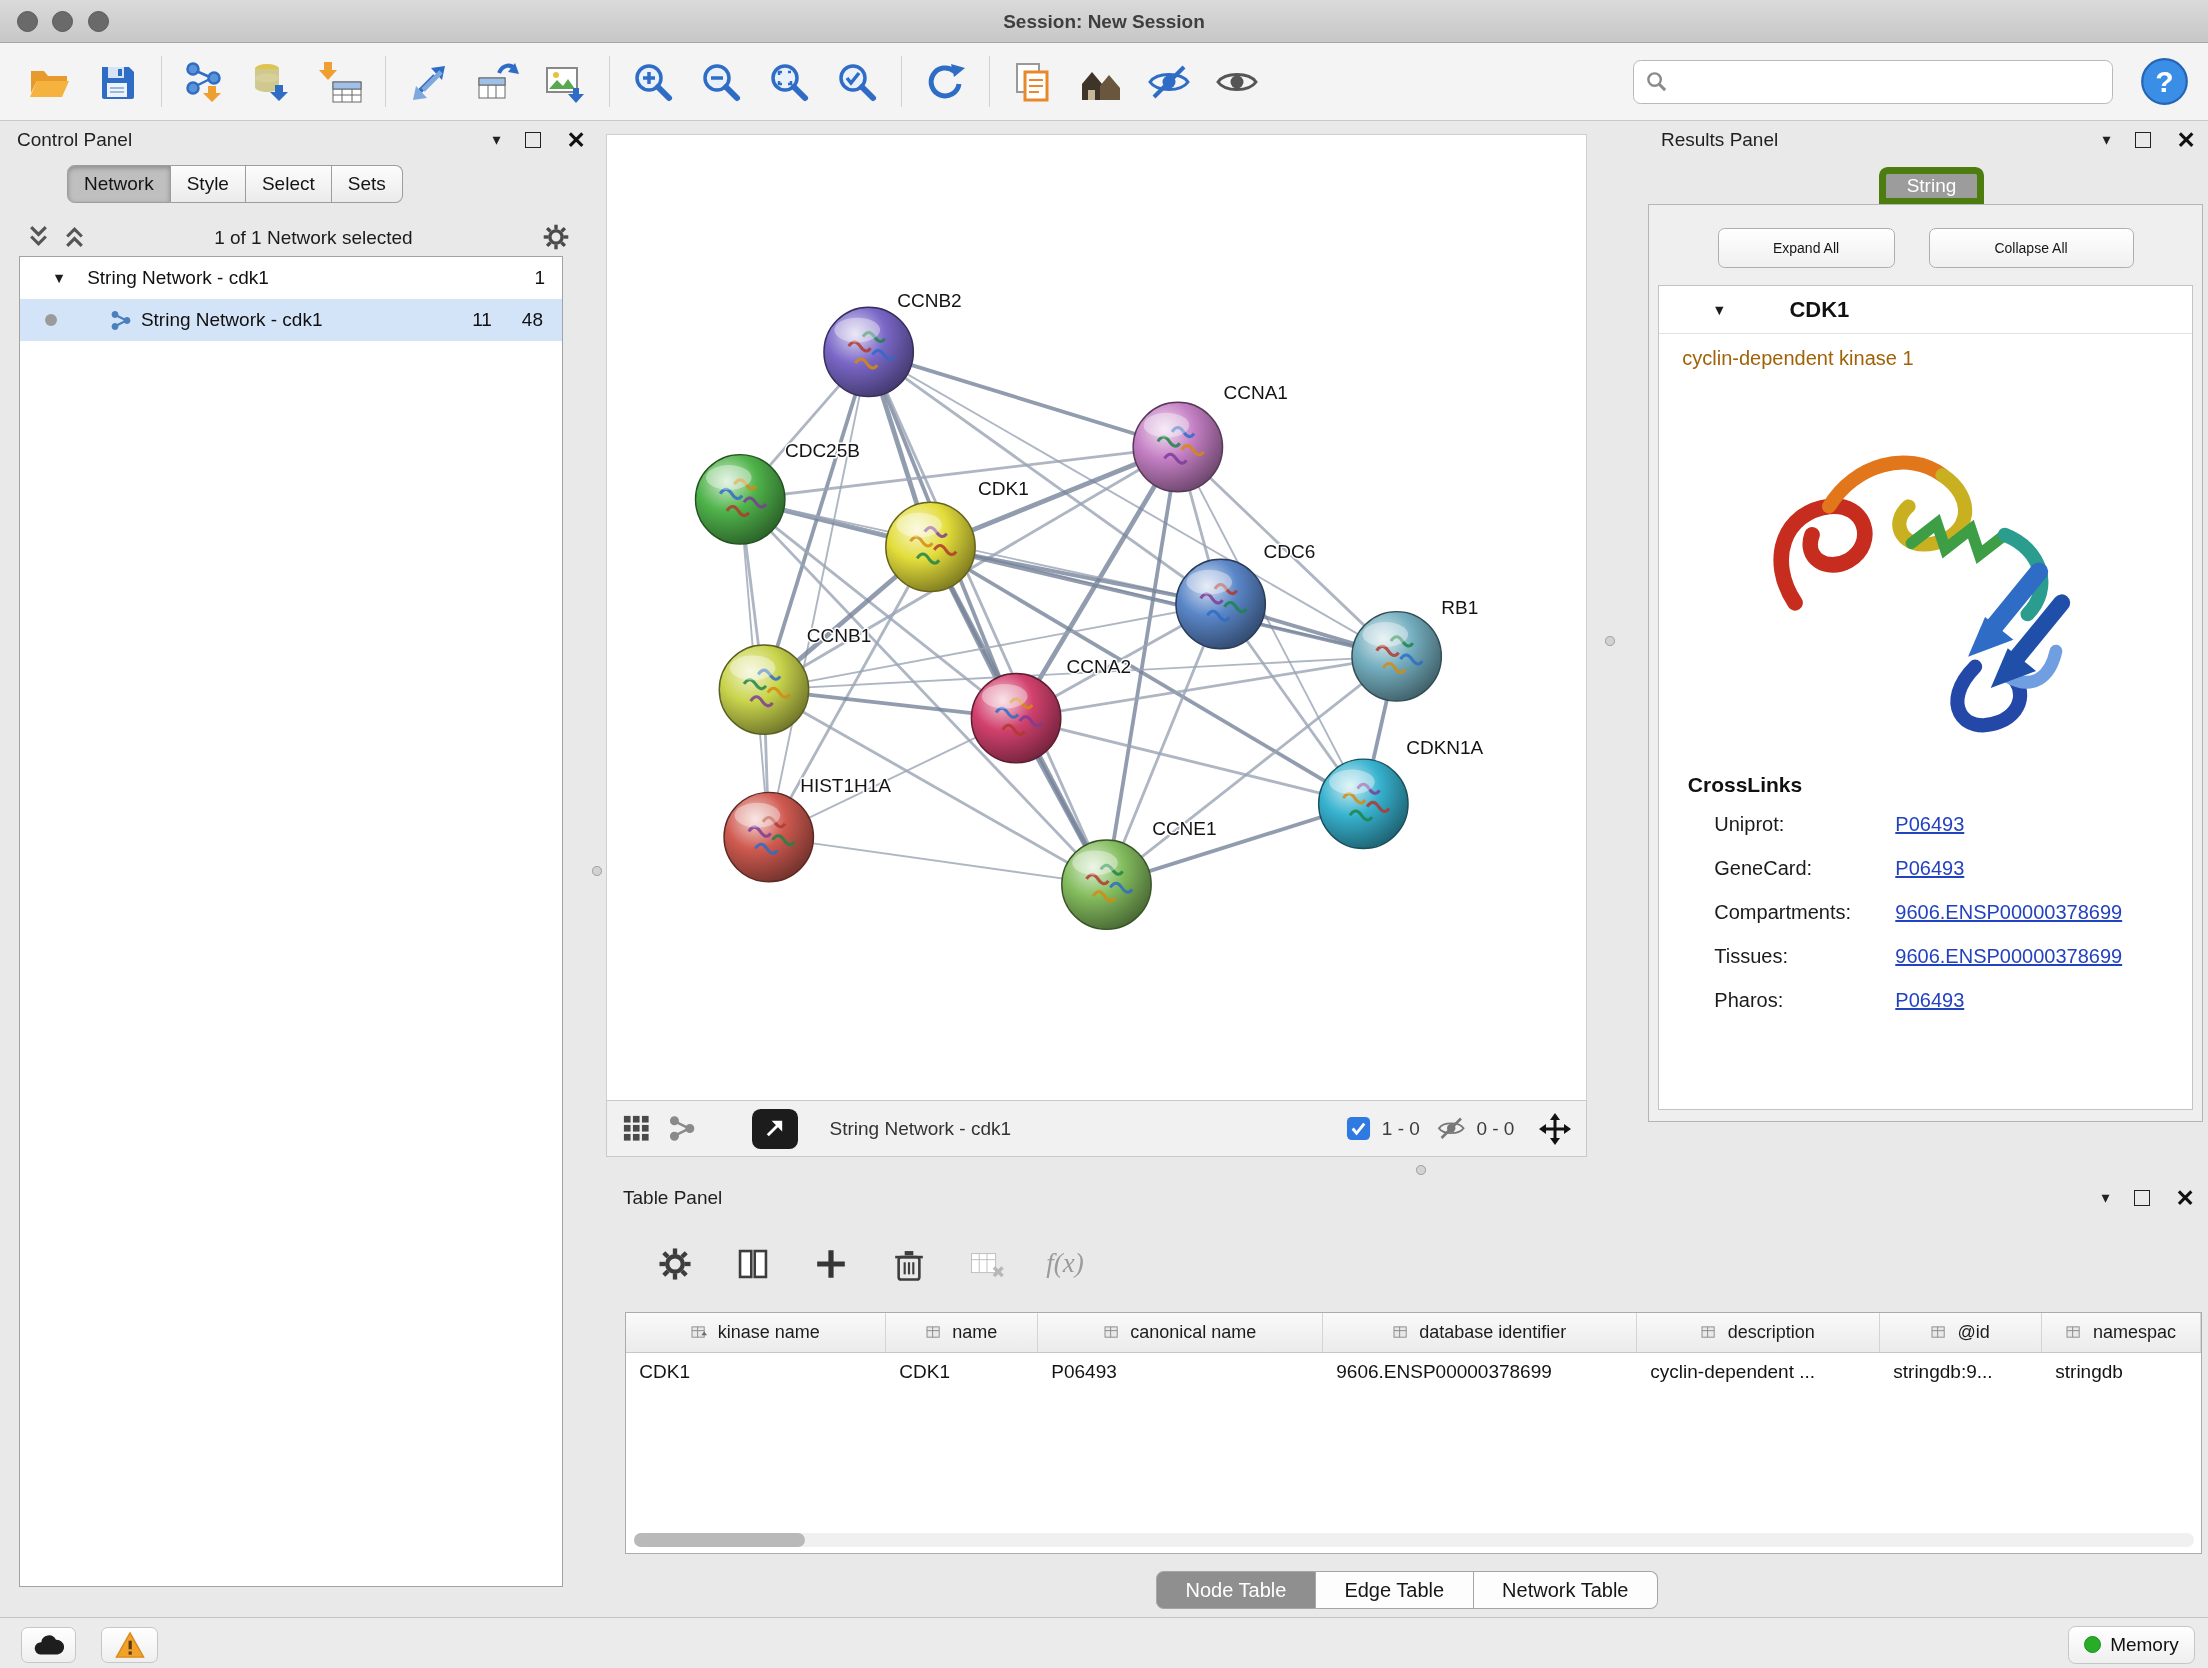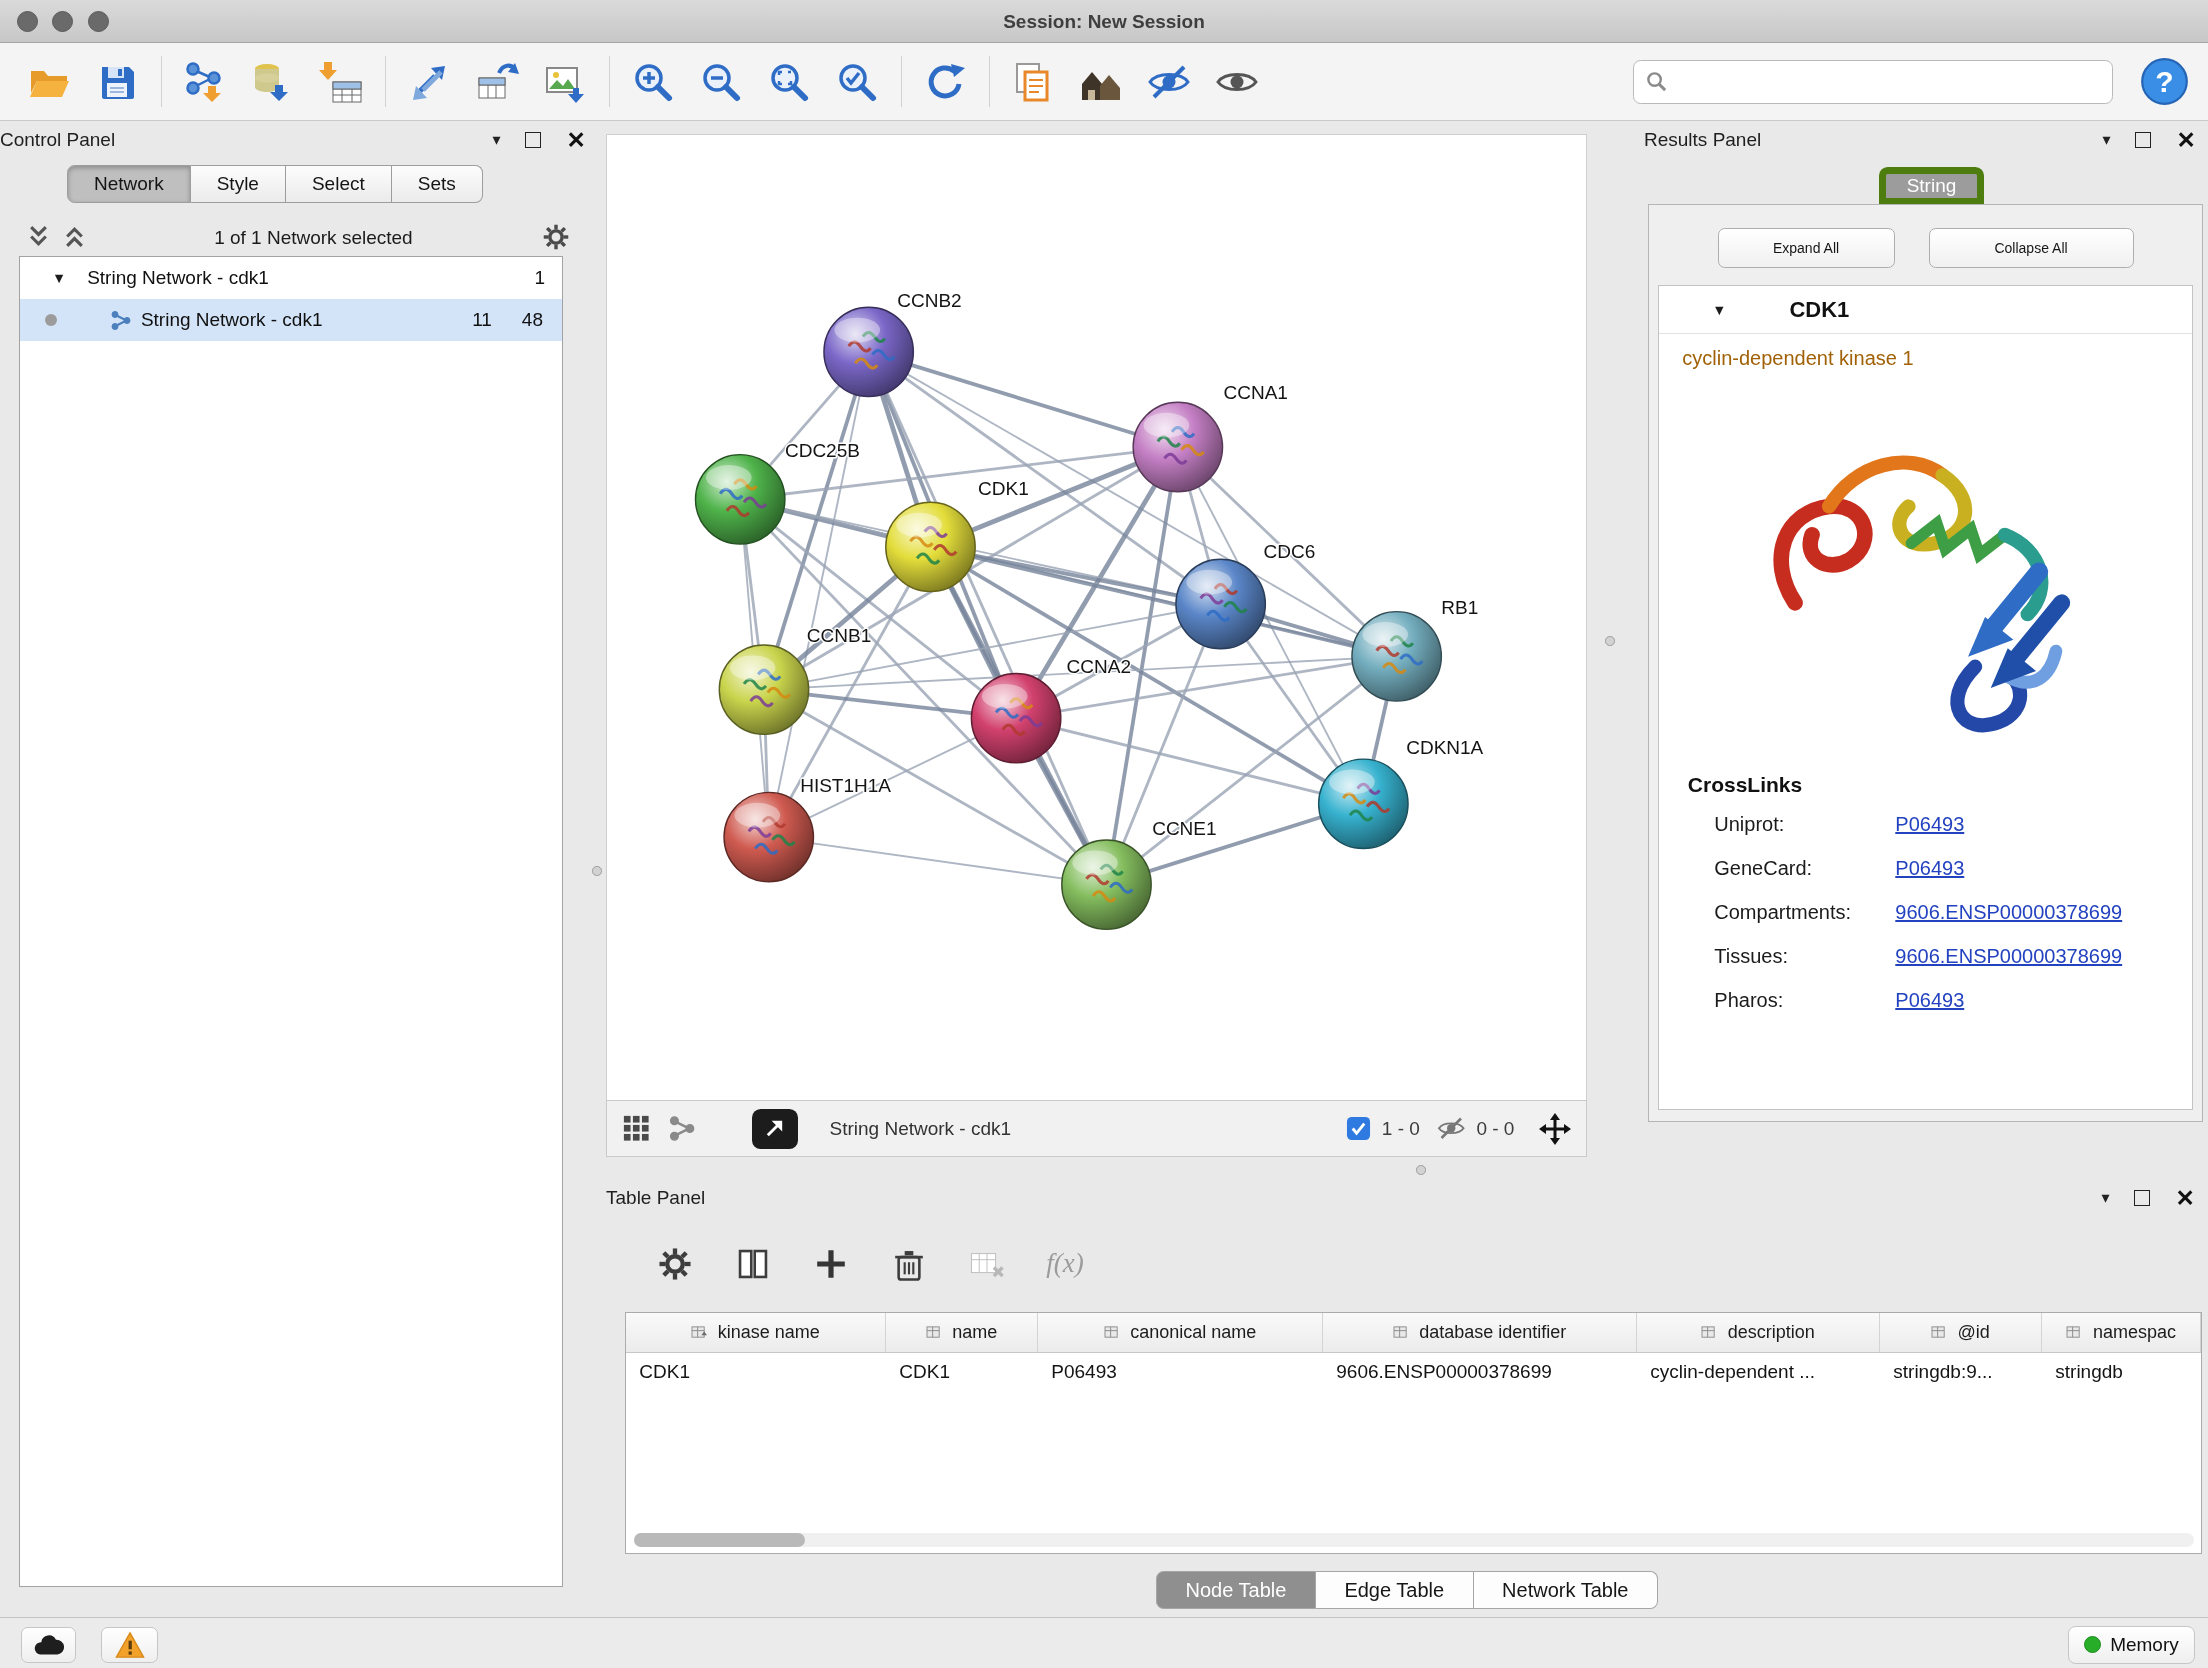--- a/index.html
+++ b/index.html
@@ -15,30 +15,30 @@
   
   .toolbar{position:absolute;left:0;top:43px;width:2208px;height:78px;background:#f4f4f4;border-bottom:1px solid #c9c9c9;display:flex;align-items:center;padding:0 19px 0 15px}
   .tbtn{width:68px;height:63px;display:flex;align-items:center;justify-content:center;background:none;border:none;cursor:pointer}
   .tsep{width:1px;height:51px;background:#d2d2d2;margin:0 9.5px}
   .searchwrap{margin-left:auto;width:480px;height:44px;background:#fff;border:1px solid #b9b9b9;border-radius:7.6px;display:flex;align-items:center;padding:0 11.4px;gap:7.6px}
   .searchwrap input{flex:1;border:none;outline:none;font-size:19px;background:transparent;color:#222}
   .helpbtn{margin-left:27px;width:49px;height:49px;background:none;border:none;cursor:pointer}
 
   
   .phead{position:absolute;left:0;top:0;right:0;height:38px;display:flex;align-items:center}
-  .ptitle{font-size:19px;color:#1f1f1f;}
+  .ptitle{font-size:19px;color:#1f1f1f;padding-left:17px}
   .pheadicons{margin-left:auto;display:flex;align-items:center;gap:25px;padding-right:13.3px}
   .chev{font-size:16px;color:#222;line-height:1}
   .sqico{width:16px;height:16px;border:1.9px solid #222;display:inline-block}
   .closex{font-size:23px;font-weight:bold;color:#111;line-height:1}
 
   
   .control-panel{position:absolute;left:0;top:121px;width:599px;height:1496px}
   .segtabs{position:absolute;left:67px;top:44px;display:flex;height:38px}
-  .seg{padding:0 26px;display:flex;align-items:center;justify-content:center;font-size:19px;color:#141414;background:linear-gradient(#fdfdfd,#ebebeb);border:1px solid #9d9d9d;border-left:none;cursor:pointer}
+  .seg{padding:0 16px;display:flex;align-items:center;justify-content:center;font-size:19px;color:#141414;background:linear-gradient(#fdfdfd,#ebebeb);border:1px solid #9d9d9d;border-left:none;cursor:pointer}
   .seg:first-child{border-left:1px solid #9d9d9d;border-radius:7.6px 0 0 7.6px}
   .seg:last-child{border-radius:0 7.6px 7.6px 0}
   .seg.sel{background:#bfbfbf;box-shadow:inset 0 1.9px 4.8px rgba(0,0,0,.28)}
   .cp-statusrow{position:absolute;left:0;top:95px;right:0;height:44px;display:flex;align-items:center}
   .cp-status{flex:1;text-align:center;font-size:19px;color:#1b1b1b}
   .tree{position:absolute;left:19px;top:135px;width:544px;bottom:30px;background:#fff;border:1px solid #a3a3a3}
   .trow{height:42px;display:flex;align-items:center;font-size:19px;color:#101010}
   .trow.sel{background:#d4e4f8}
   .tri{font-size:14.3px;color:#1c1c1c}
   .dot{width:12.4px;height:12.4px;border-radius:50%;background:#9b9b9b}

